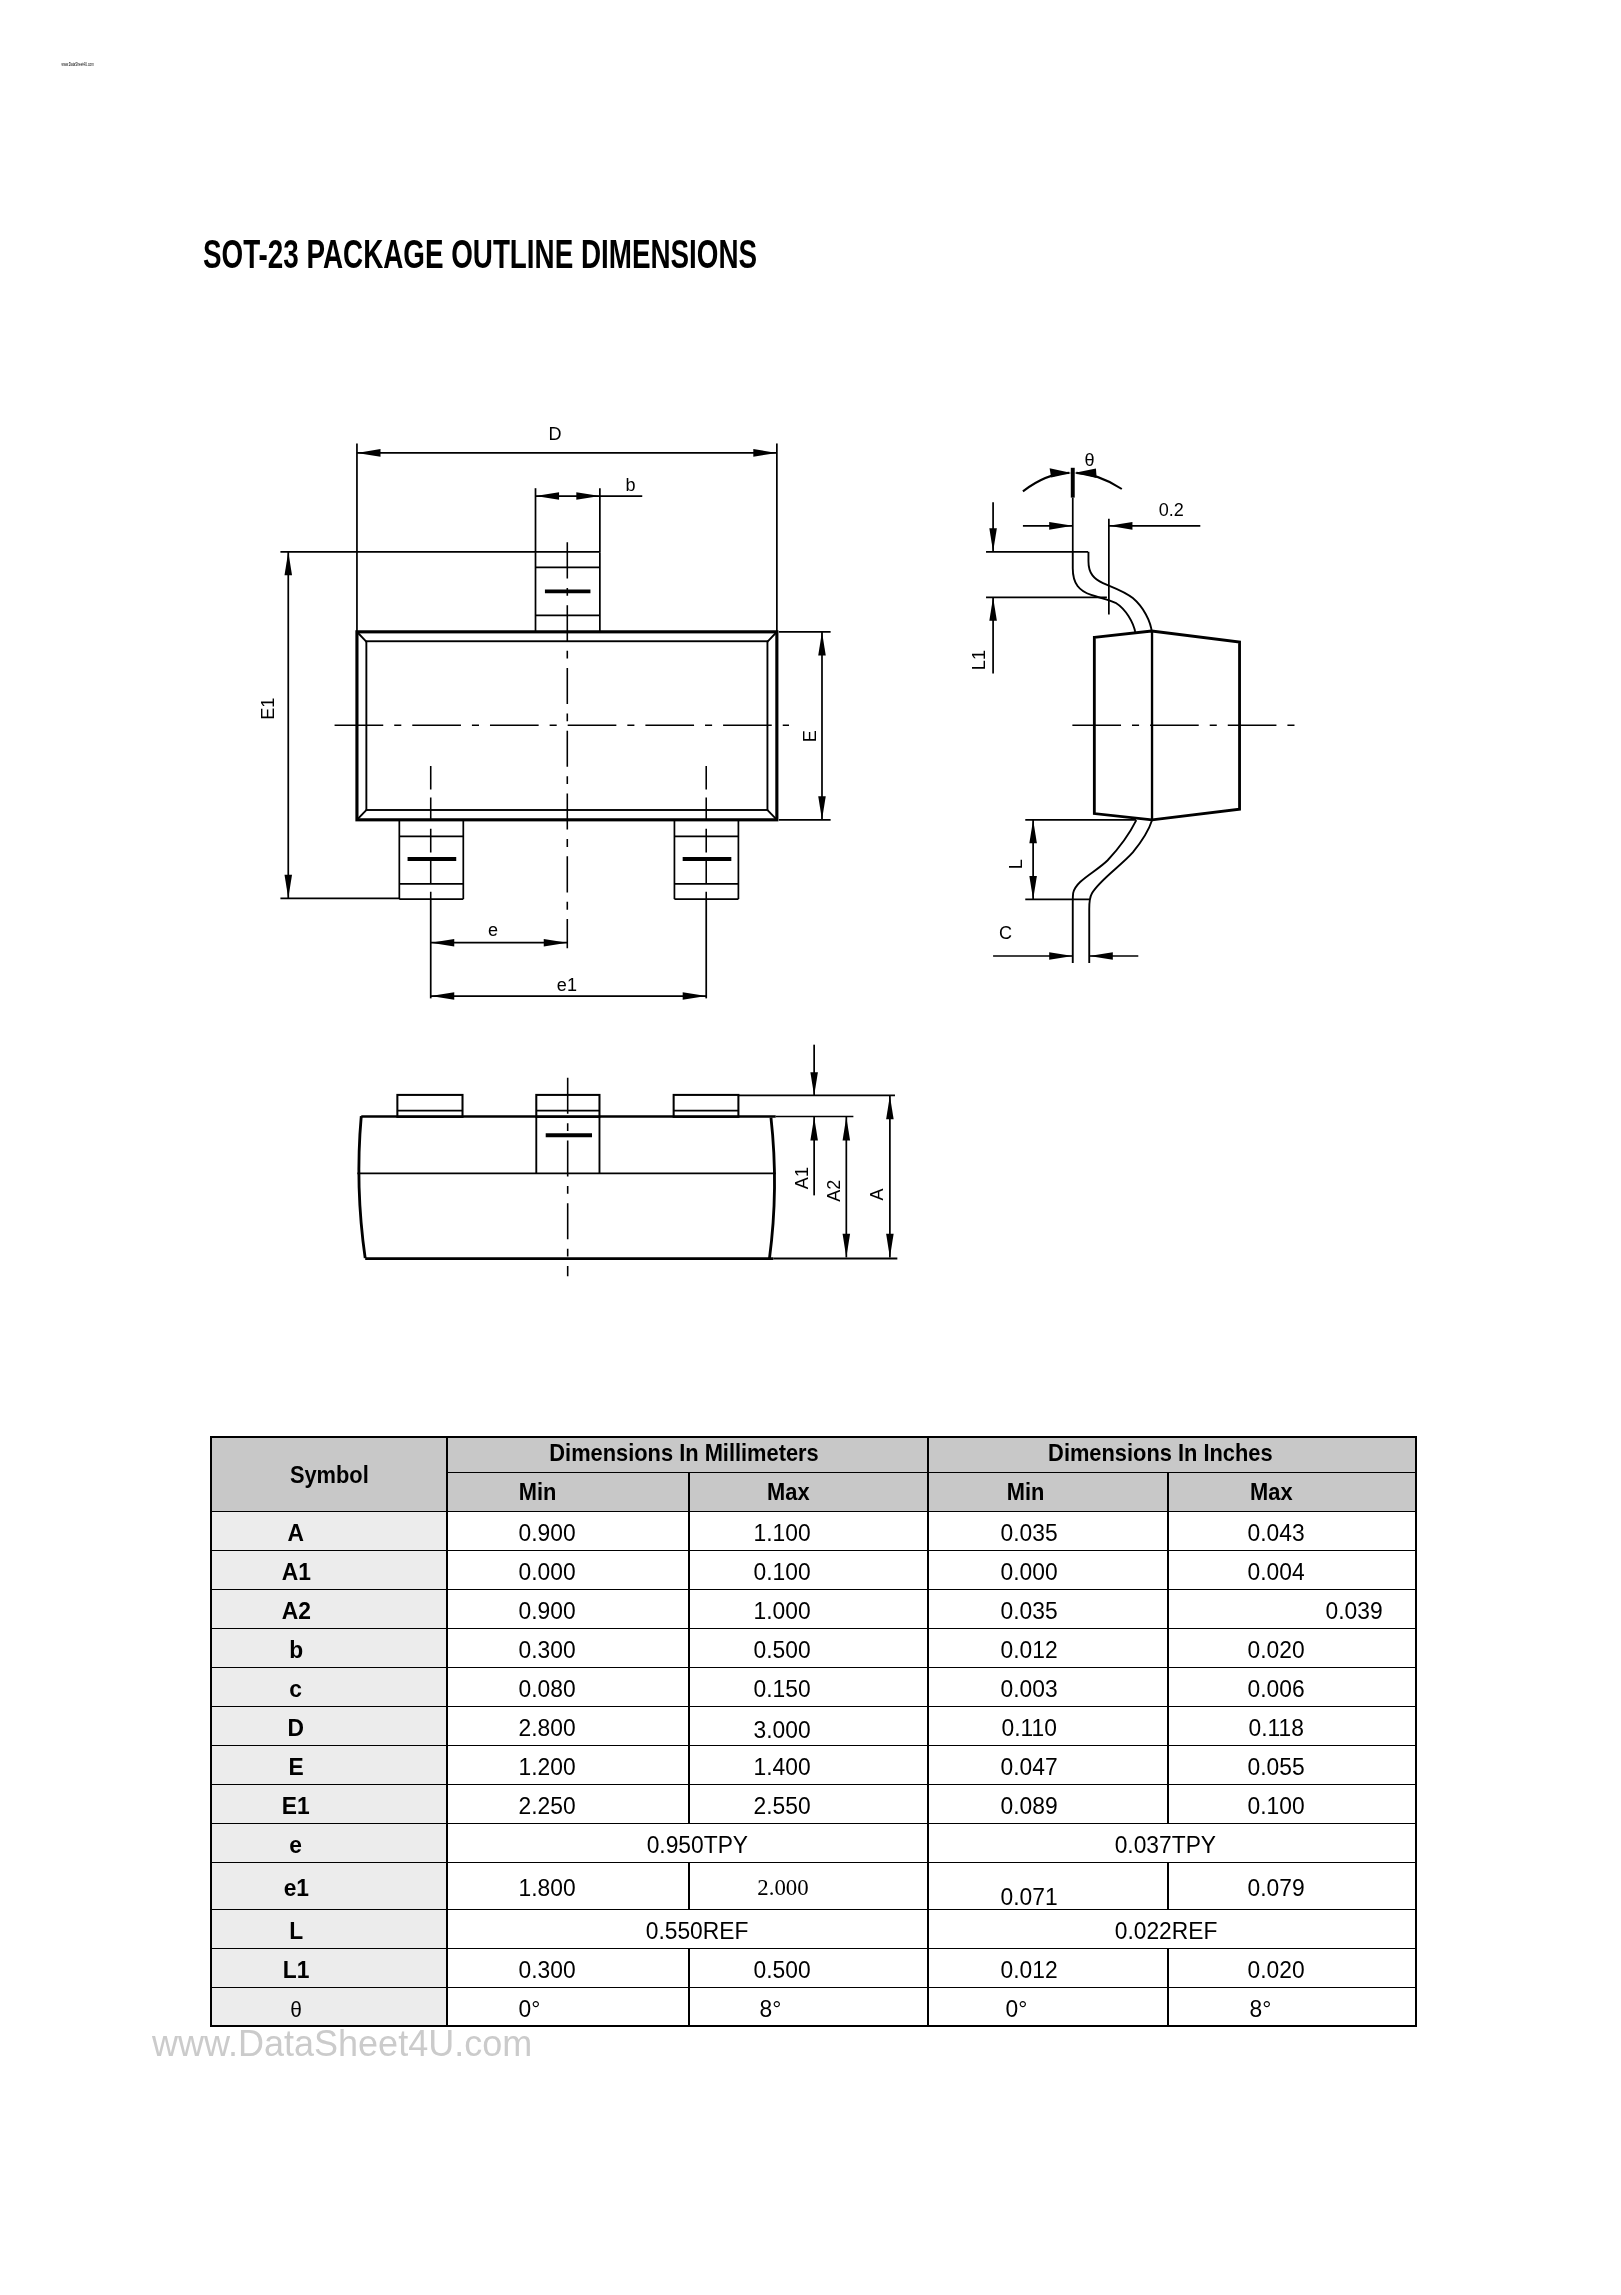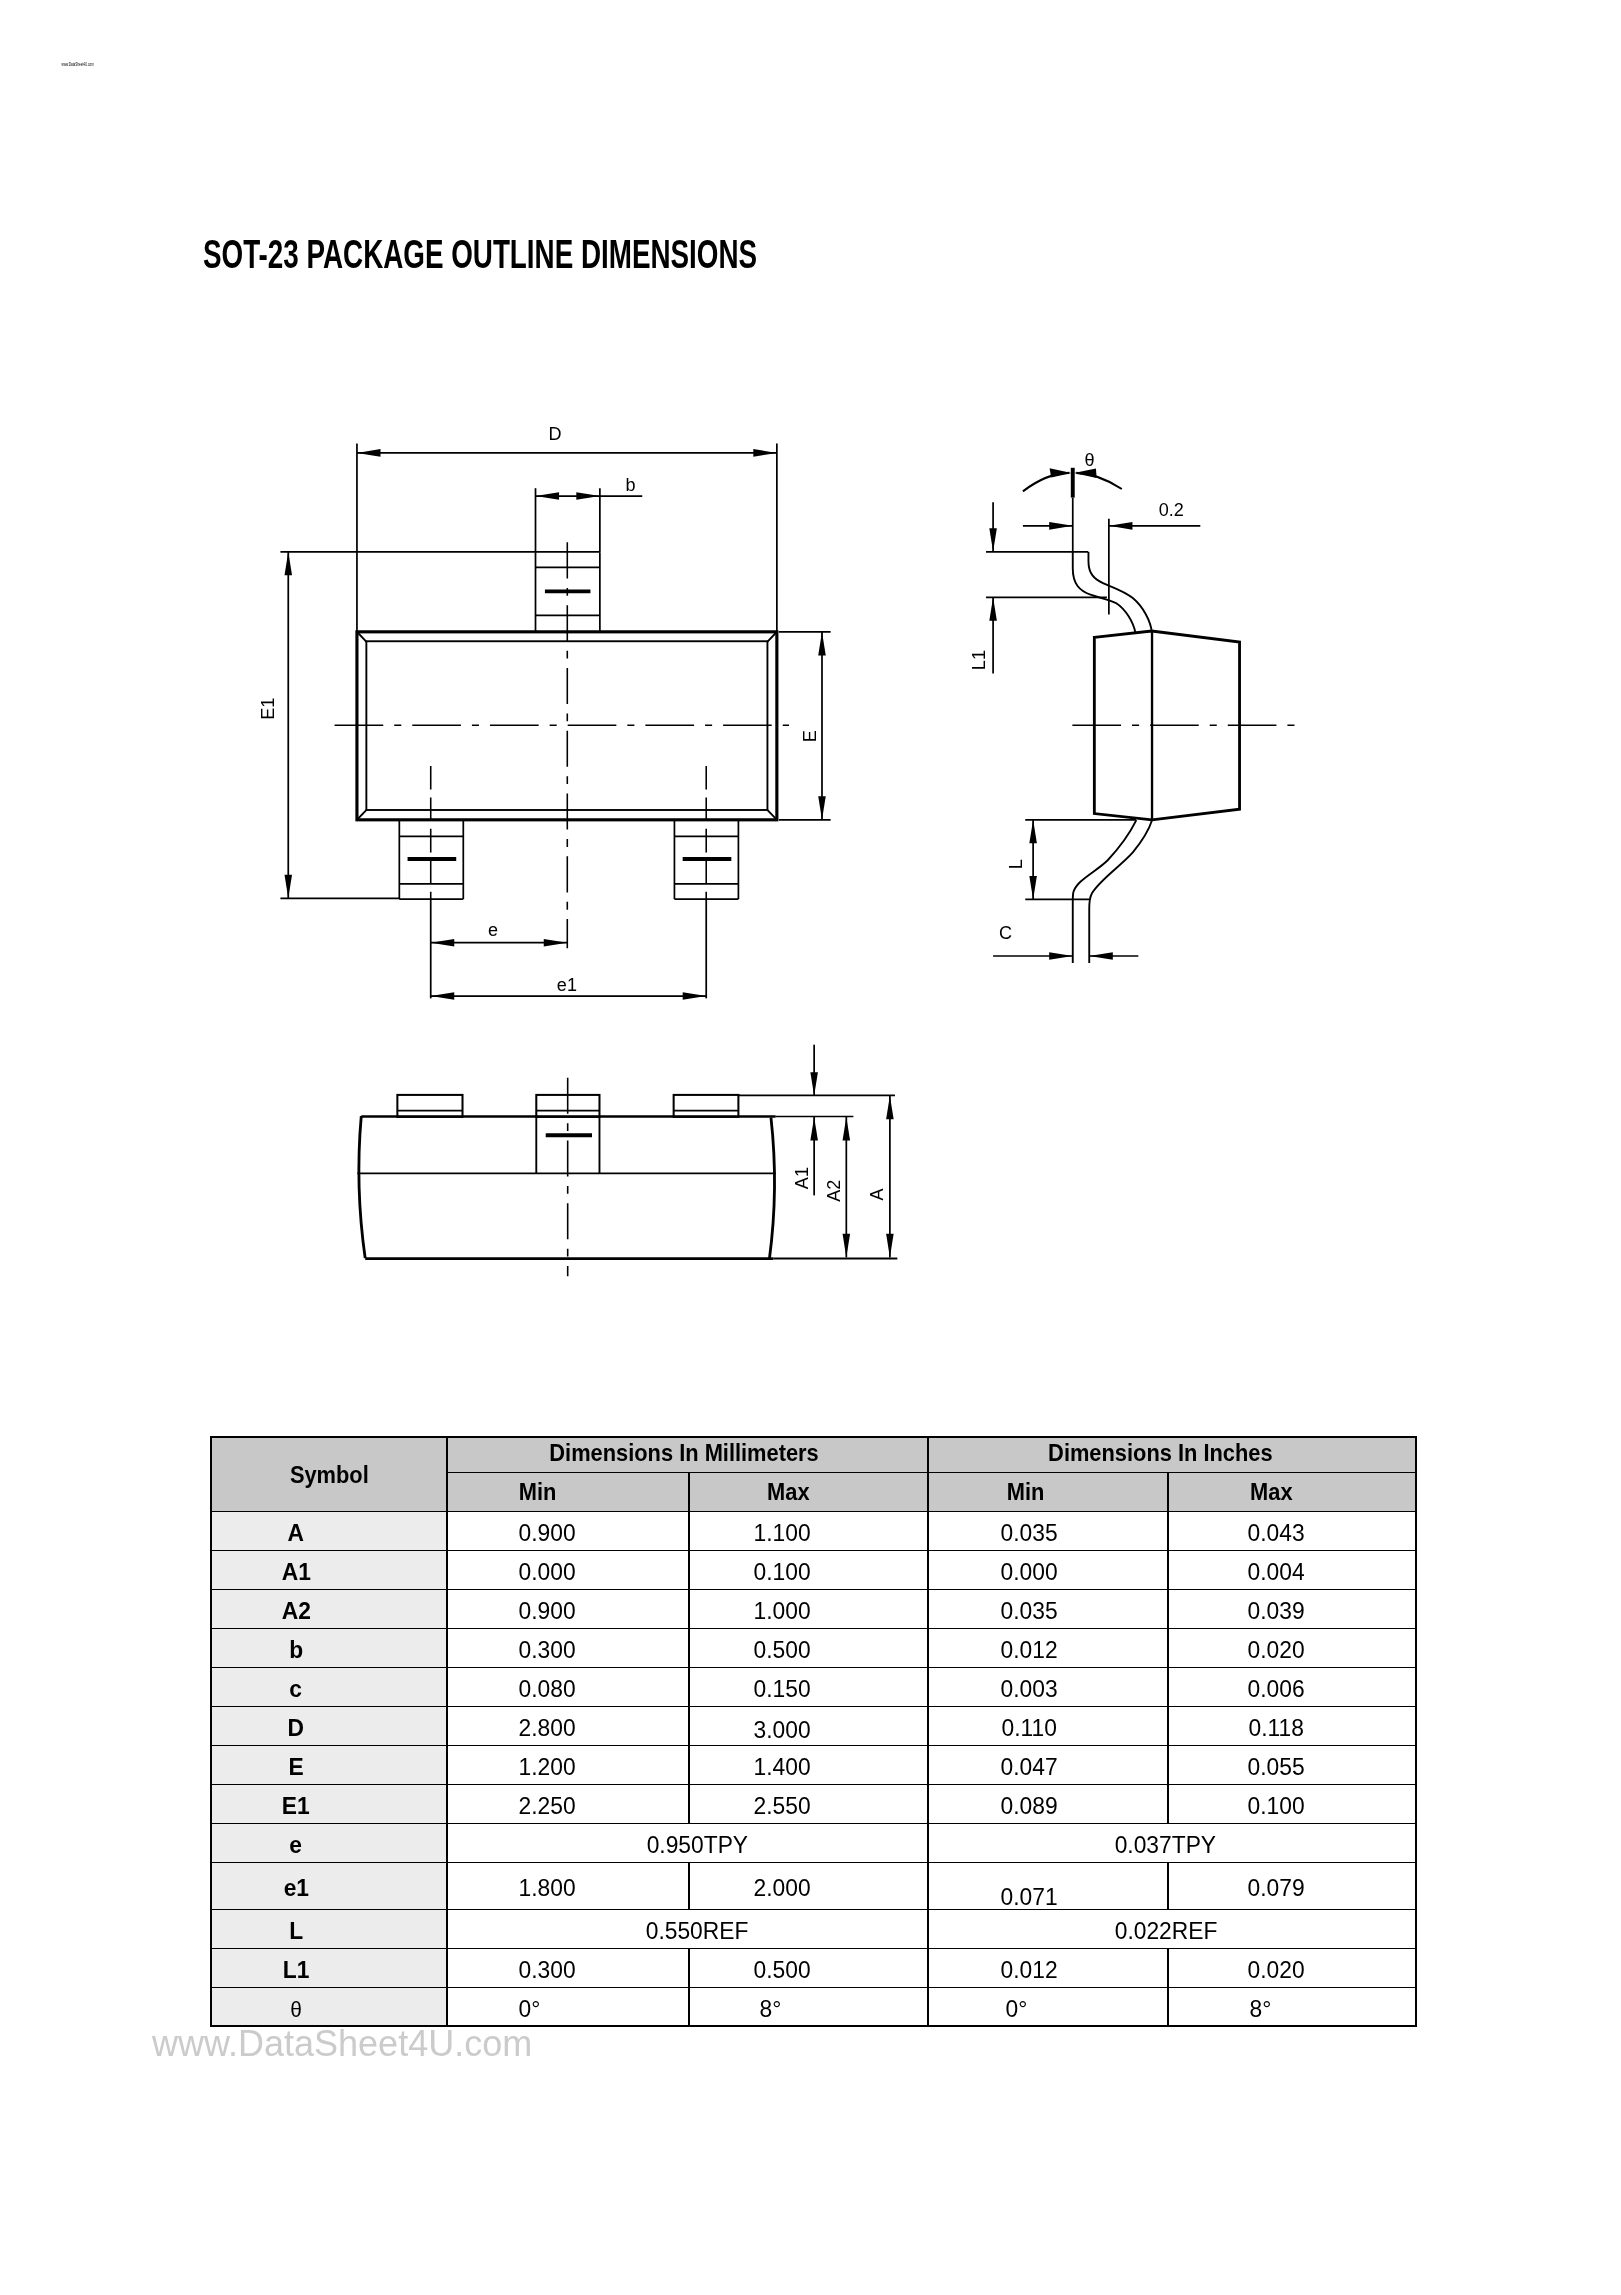--- a/index.html
+++ b/index.html
@@ -293,21 +293,21 @@
  <td style="padding:4.7px 52px 0 0;"><span class="sn">0.100</span></td>
  <td style="padding:4.7px 38px 0 0;"><span class="sn">0.000</span></td>
  <td style="padding:4.7px 31px 0 0;border-right-width:2.4px;"><span class="sn">0.004</span></td>
 </tr>
 
 <tr style="height:39px;">
  <td style="background:#ececec;border-left-width:2.4px;padding:4.7px 66px 0 0;"><span class="sn" style="font-weight:bold;">A2</span></td>
  <td style="padding:4.7px 42px 0 0;"><span class="sn">0.900</span></td>
  <td style="padding:4.7px 52px 0 0;"><span class="sn">1.000</span></td>
  <td style="padding:4.7px 38px 0 0;"><span class="sn">0.035</span></td>
- <td style="padding:4.7px 31px 0 0;border-right-width:2.4px;"><span class="sn">0.039</span></td>
+ <td style="padding:4.7px 31px 0 0;border-right-width:2.4px;text-align:right;"><span class="sn">0.039</span></td>
 </tr>
 
 <tr style="height:39px;">
  <td style="background:#ececec;border-left-width:2.4px;padding:4.7px 66px 0 0;"><span class="sn" style="font-weight:bold;">b</span></td>
  <td style="padding:4.7px 42px 0 0;"><span class="sn">0.300</span></td>
  <td style="padding:4.7px 52px 0 0;"><span class="sn">0.500</span></td>
  <td style="padding:4.7px 38px 0 0;"><span class="sn">0.012</span></td>
  <td style="padding:4.7px 31px 0 0;border-right-width:2.4px;"><span class="sn">0.020</span></td>
 </tr>
 
@@ -345,21 +345,21 @@
 
 <tr style="height:39px;">
  <td style="background:#ececec;border-left-width:2.4px;padding:4.7px 66px 0 0;"><span class="sn" style="font-weight:bold;">e</span></td>
  <td colspan="2" style="padding:4.7px 0 0 19px;margin-left:32px;"><span class="sn">0.950TPY</span></td>
  <td colspan="2" style="padding:4.7px 12.6px 0 0;border-right-width:2.4px;"><span class="sn">0.037TPY</span></td>
 </tr>
 
 <tr style="height:39px;">
  <td style="background:#ececec;border-left-width:2.4px;padding:4.7px 66px 0 0;"><span class="sn" style="font-weight:bold;">e1</span></td>
  <td style="padding:4.7px 42px 0 0;"><span class="sn">1.800</span></td>
- <td style="padding:4.7px 52px 0 0;"><span class="sn">2.000</span></td>
+ <td style="padding:4.7px 52px 0 0;font-family:Liberation Serif, serif;"><span class="sn">2.000</span></td>
  <td style="padding:21px 38px 0 0;"><span class="sn">0.071</span></td>
  <td style="padding:4.7px 31px 0 0;border-right-width:2.4px;margin-left:32px;"><span class="sn">0.079</span></td>
 </tr>
 
 <tr style="height:39px;">
  <td style="background:#ececec;border-left-width:2.4px;padding:4.7px 66px 0 0;"><span class="sn" style="font-weight:bold;">L</span></td>
  <td colspan="2" style="padding:4.7px 0 0 19px;"><span class="sn">0.550REF</span></td>
  <td colspan="2" style="padding:4.7px 12.6px 0 0;border-right-width:2.4px;"><span class="sn">0.022REF</span></td>
 </tr>
 

